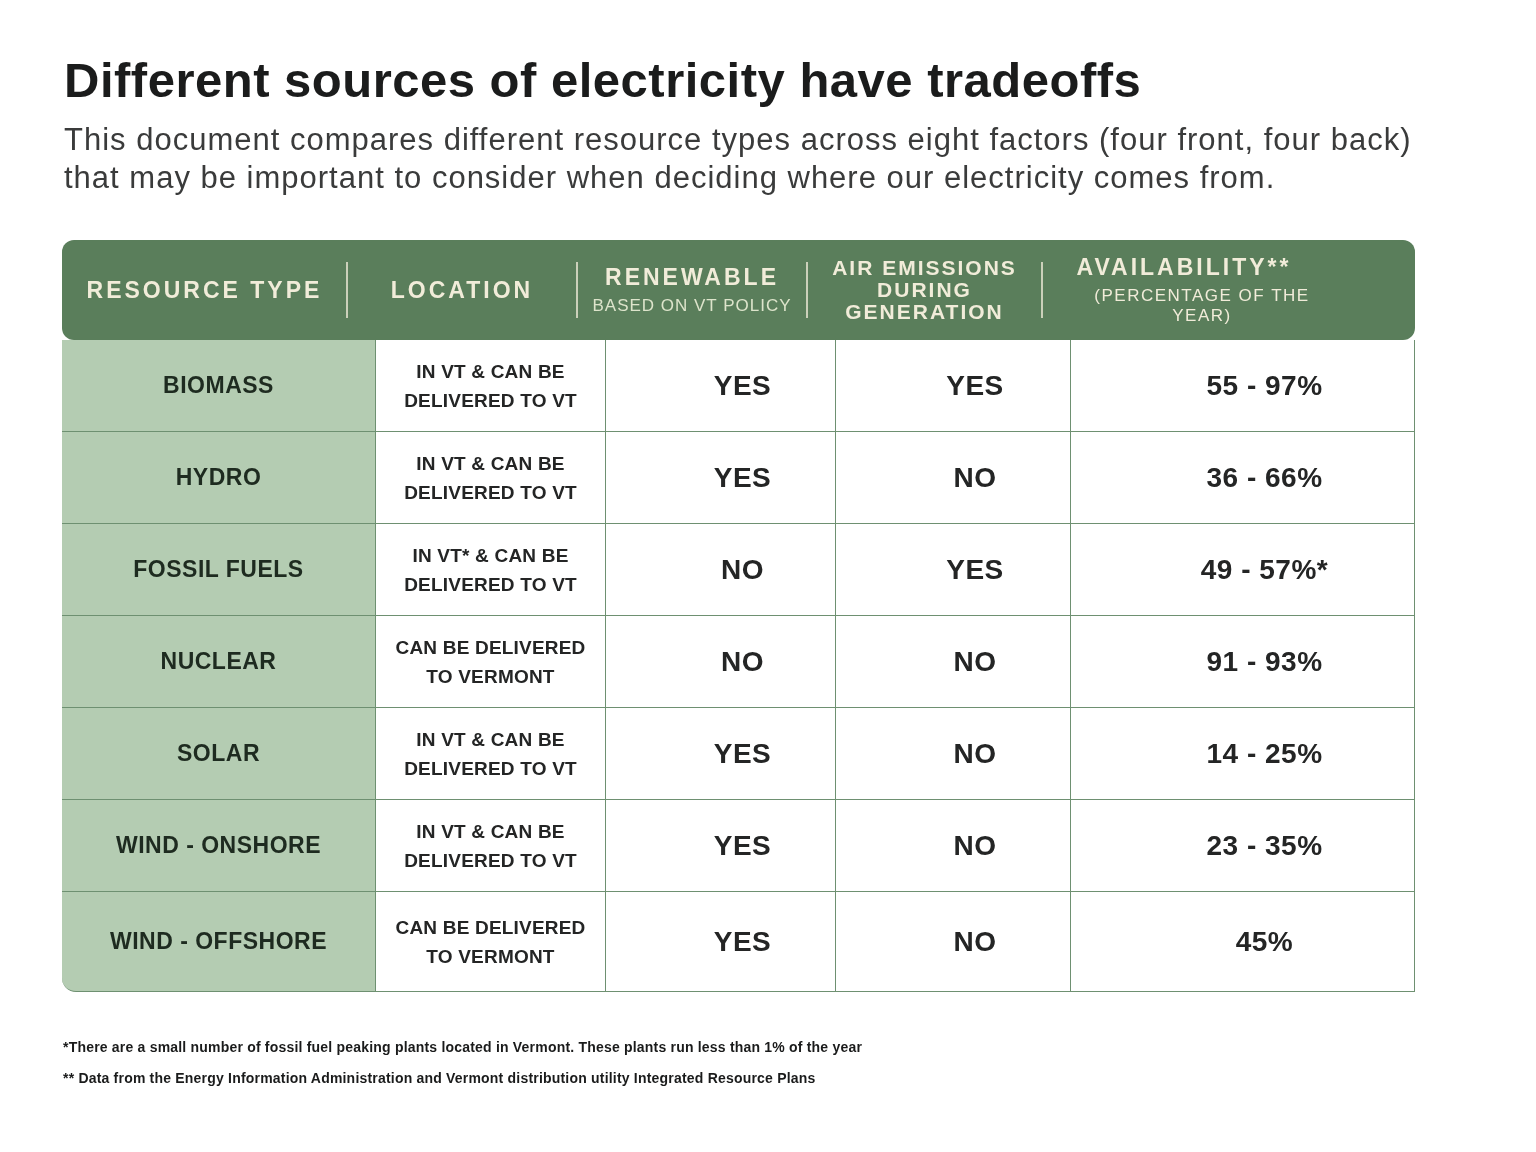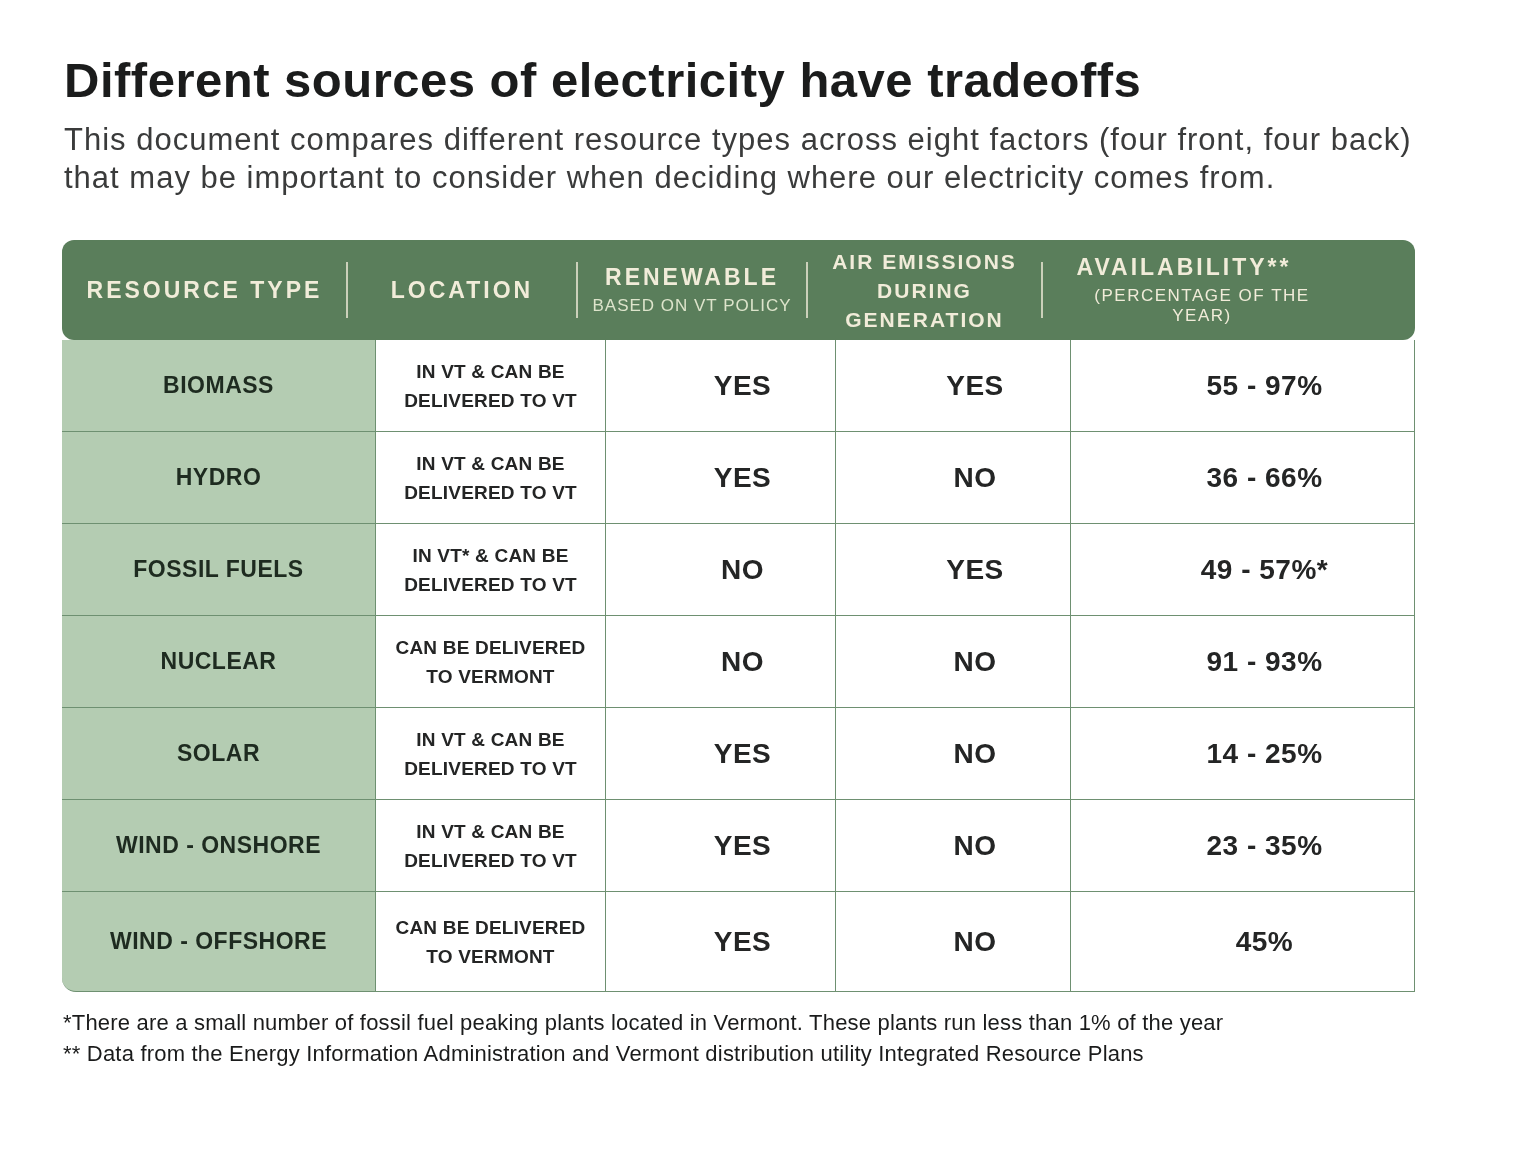--- a/index.html
+++ b/index.html
@@ -37,21 +37,21 @@
     position:relative;display:flex;flex-direction:column;
     align-items:center;justify-content:center;gap:5px;
     color:var(--cream);text-align:center;
   }
   .hcell:not(:first-child)::before{
     content:"";position:absolute;left:-1px;top:22px;bottom:22px;width:2px;
     background:rgba(241,236,217,0.75);
   }
   .h1{width:285px;} .h2{width:230px;} .h3{width:230px;border-radius:6px;} .h4{width:235px;} .h5{width:284px;}
   .hlabel{font-size:23px;font-weight:bold;letter-spacing:3px;}
-  .hlabel.small{font-size:21px;letter-spacing:2px;line-height:29px;max-width:200px;}
+  .hlabel.small{font-size:21px;letter-spacing:2px;line-height:22px;max-width:200px;}
   .hsub{font-size:17px;font-weight:normal;letter-spacing:1px;color:var(--cream-dim);}
   .hsub.bold{font-weight:normal;letter-spacing:1.5px;color:var(--cream);margin-left:36px;}
 
   
   .tbody{
     display:grid;
     grid-template-columns:313px 230px 230px 235px 345px;
     grid-template-rows:92px 92px 92px 92px 92px 92px 100px;
   }
   .cell{
@@ -65,22 +65,22 @@
   }
   .cell.clocation,.cell.cyesno,.cell.cavail{border-left:1px solid var(--border);}
   .cell.cavail{border-right:1px solid var(--border);}
   .cell.clocation{font-size:19px;font-weight:600;line-height:29px;color:#242525;}
   .cell.clocation span{display:block;max-width:200px;letter-spacing:0.2px;}
   .cell.cyesno,.cell.cavail{font-size:28px;font-weight:bold;letter-spacing:0.5px;color:#242525;padding-left:44px;}
   .cell.round-bl{border-bottom-left-radius:14px;}
 
   
   .footnotes{
-    position:absolute;left:63px;top:1008px;width:1400px;
-    font-size:22px;line-height:30px;color:#1a1b1b;letter-spacing:0.2px;
+    position:absolute;left:63px;top:1032px;width:1400px;
+    font-size:14px;line-height:30px;color:#1a1b1b;letter-spacing:0.2px;font-weight:bold;
   }
   .footnotes p{margin:0 0 1px 0;}
   .note-label{text-decoration:underline;text-underline-offset:3px;}
 </style>
 </head>
 <body>
 
 <div class="page">
 
   <h1 class="page-title">Different sources of electricity have tradeoffs</h1>

